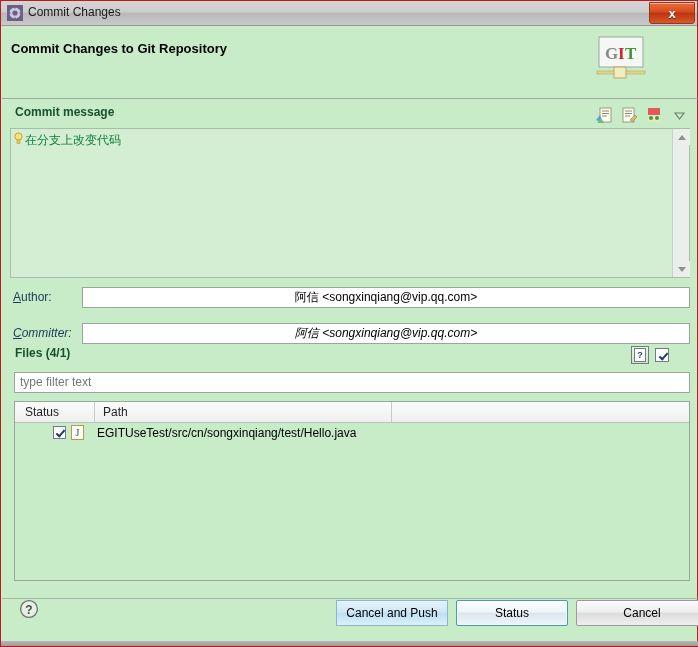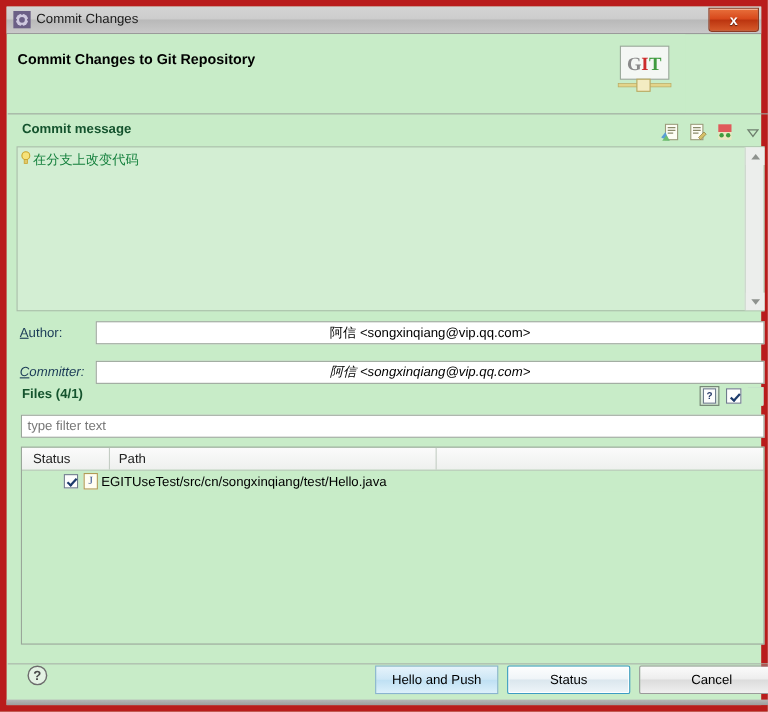--- a/index.html
+++ b/index.html
@@ -16,21 +16,21 @@
     overflow: hidden;
   }
 
   
   .window {
     position: absolute;
     left: 0; top: 0;
     width: 698px; height: 647px;
     box-sizing: border-box;
     background: #c8ecc8;
-    border: 6px solid #b91c1c;
+    border: 1px solid #b91c1c;
   }
 
   
   .titlebar {
     position: absolute;
     left: 0; top: 0;
     width: 100%; height: 25px;
     background: linear-gradient(to bottom, #d4d4d4 0%, #cdcdcd 45%, #b9b9b9 52%, #c9c9c9 100%);
     border-bottom: 1px solid #9a9a9a;
     box-sizing: border-box;
@@ -64,20 +64,21 @@
     text-shadow: 0 1px 1px rgba(0,0,0,.6);
     cursor: default;
   }
 
   
   .dlg-header {
     position: absolute;
     left: 1px; top: 25px;
     width: 616px; height: 72px;
     background: #c8ecc8;
+    padding-left: 40px;
   }
   .dlg-title {
     position: absolute;
     left: 9px; top: 15px;
     font-size: 13px;
     font-weight: bold;
     color: #000000;
   }
   .git-logo {
     position: absolute;
@@ -315,21 +316,21 @@
     box-sizing: border-box;
     border: 1px solid #b09a55;
     background: #fffdf2;
     display: flex; align-items: center; justify-content: center;
     font-size: 10px;
     color: #2b4a8b;
     font-family: "Liberation Serif", serif;
     line-height: 1;
   }
   .row-path {
-    margin-left: 3px;
+    margin-left: 13px;
     font-size: 12px;
     color: #000000;
     white-space: nowrap;
   }
 
   
   .footer-sep {
     position: absolute;
     left: 1px; top: 597px;
     width: 696px; height: 1px;
@@ -529,18 +530,18 @@
 
   <div class="footer-sep"></div>
 
   <span class="help-icon">
     <svg width="20" height="20" viewBox="0 0 20 20">
       <circle cx="10" cy="10" r="8.4" fill="#e4f2e4" stroke="#6d6d6d" stroke-width="1.3"></circle>
       <text x="10" y="14.5" text-anchor="middle" font-family="Liberation Sans, sans-serif" font-size="12" font-weight="bold" fill="#4a4a4a">?</text>
     </svg>
   </span>
 
-  <div class="btn btn-push">Hello and Push</div>
+  <div class="btn btn-push">Cancel and Push</div>
   <div class="btn btn-commit">Status</div>
   <div class="btn btn-cancel">Cancel</div>
 
   <div class="bottom-strip"></div>
 </div>
 
 </body></html>

